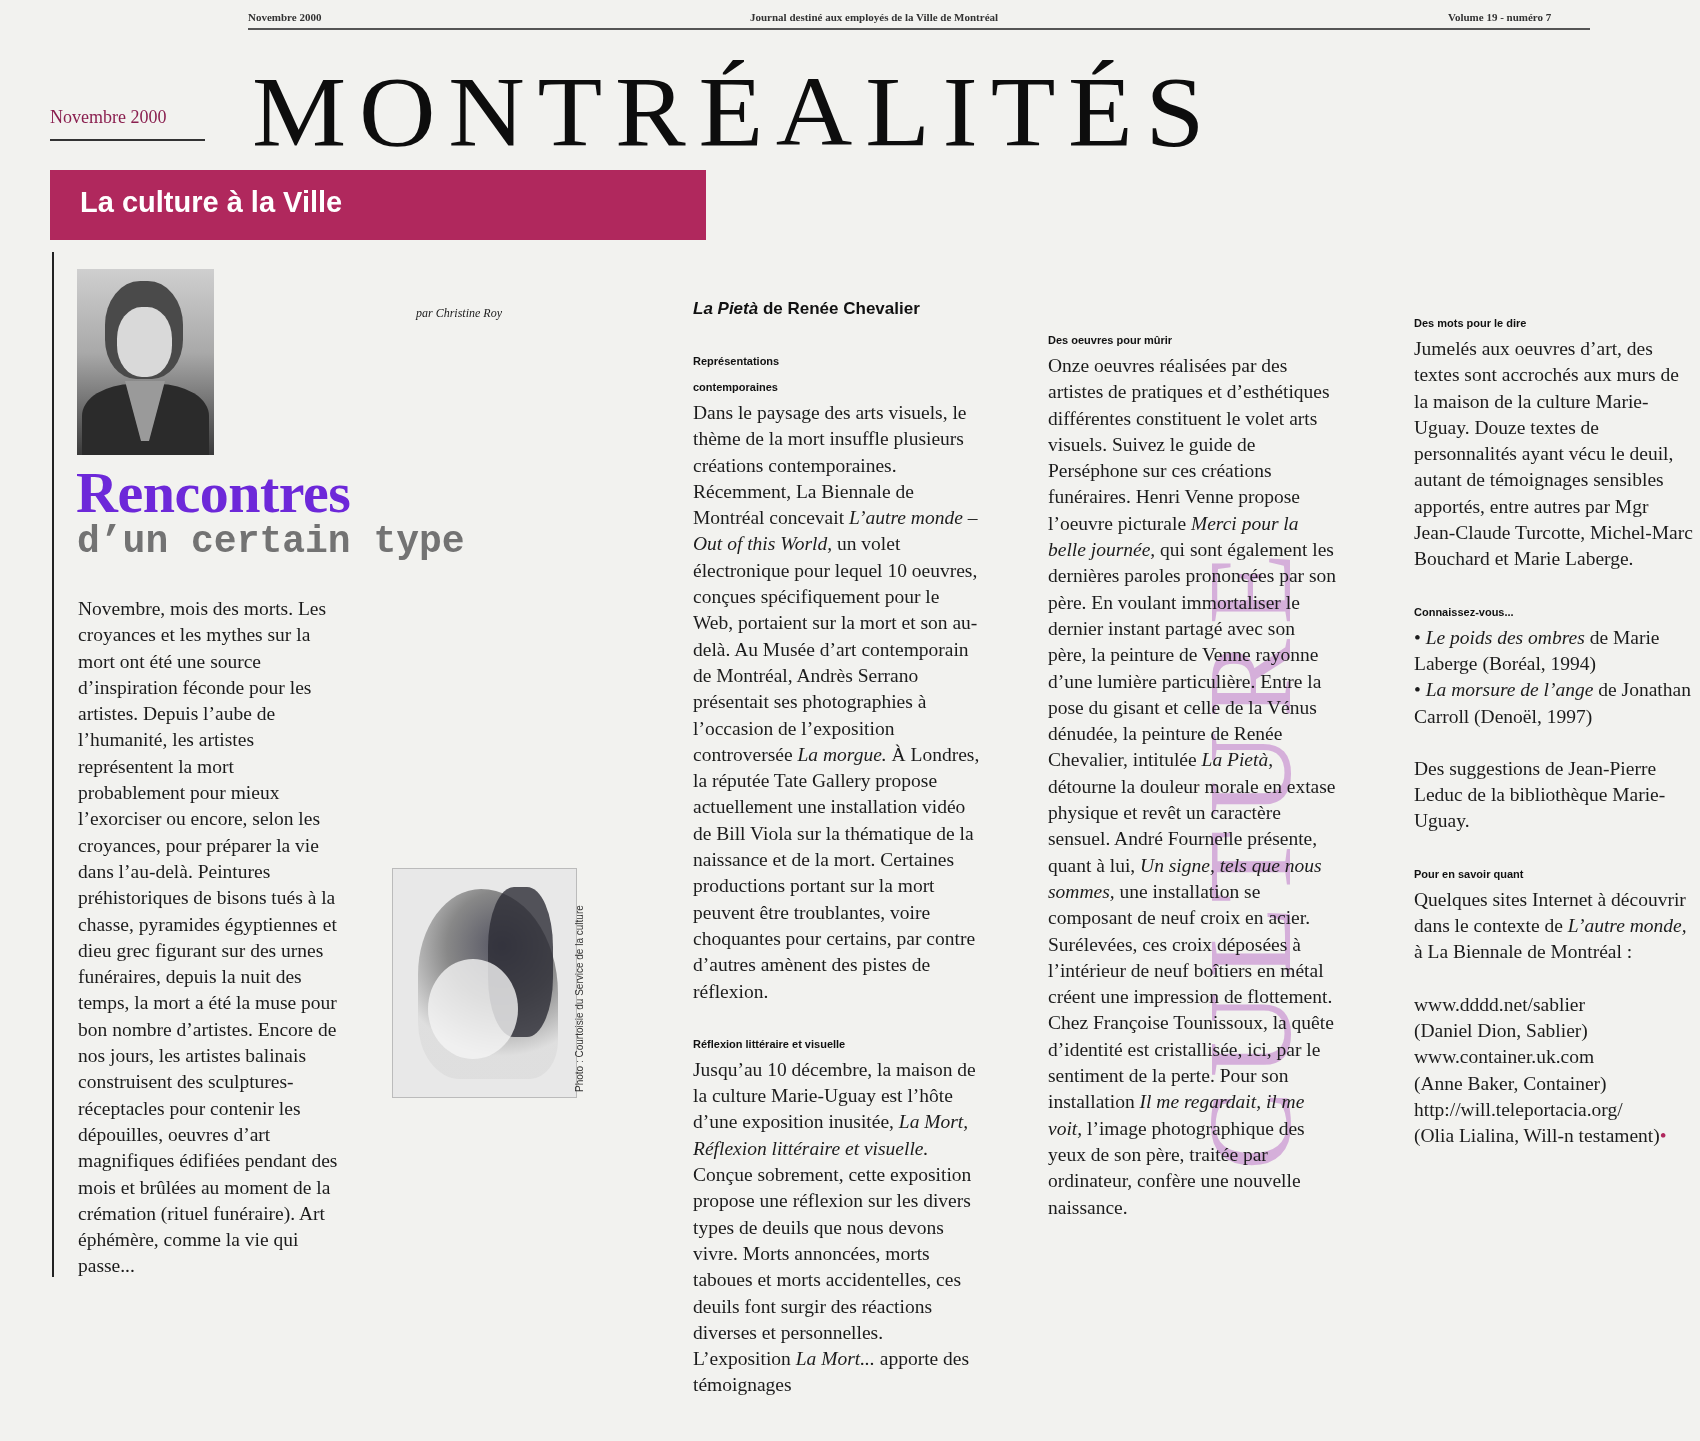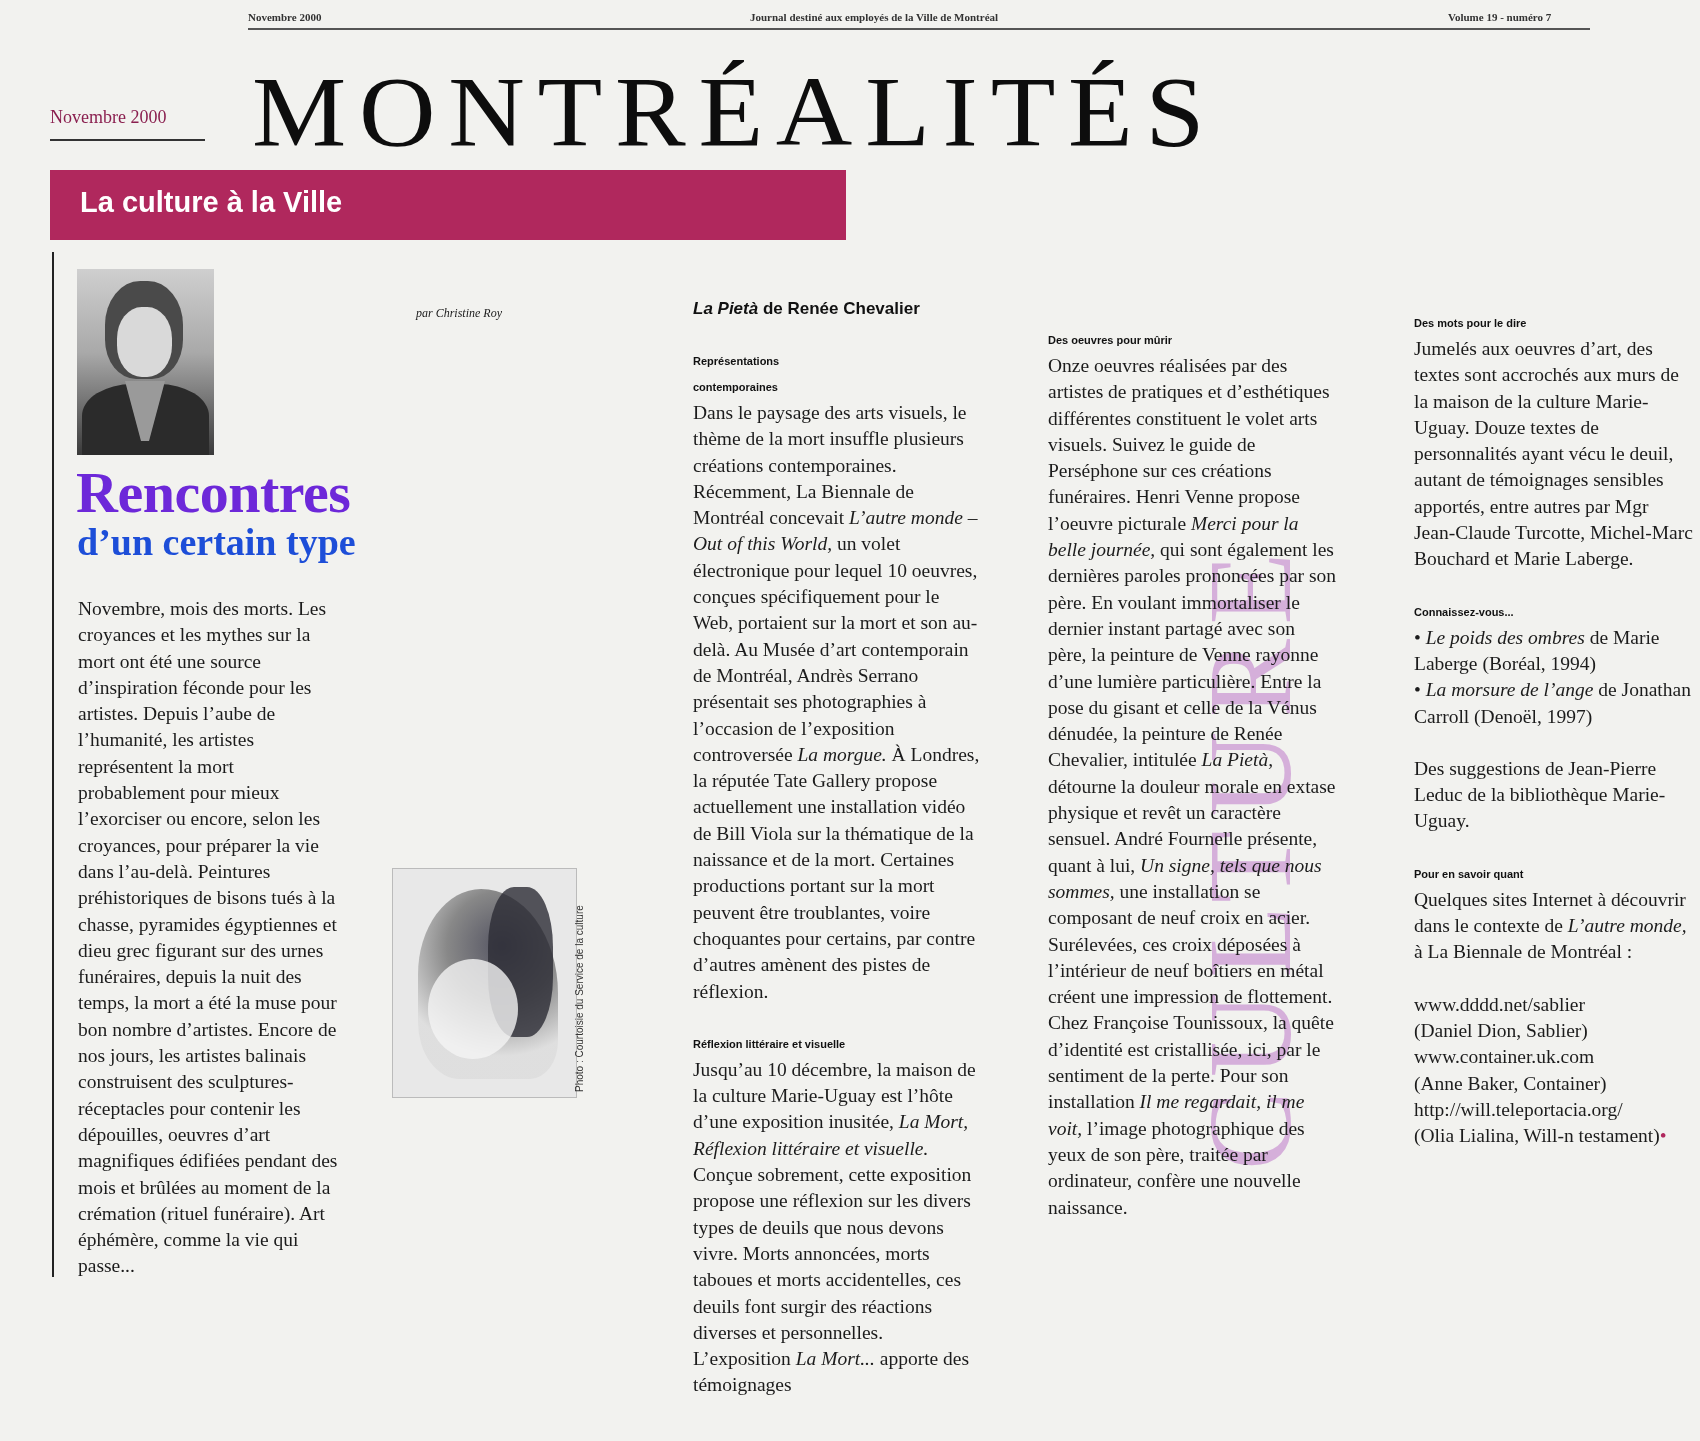--- a/index.html
+++ b/index.html
@@ -8,31 +8,31 @@
     background:#f2f2ef;
     font-family:"Liberation Serif", "DejaVu Serif", serif;
     color:#1a1a1a;
   }
   .abs { position:absolute; }
   .topbar { left:248px; top:8px; width:1342px; height:20px; border-bottom:2px solid #555; font-size:11px; font-weight:bold; color:#333; font-family:"Liberation Serif", serif; }
   .topbar span { position:absolute; top:3px; }
   .masthead { left:252px; top:62px; font-size:100px; letter-spacing:12px; color:#0d0d0d; line-height:1; font-family:"Liberation Serif", serif; white-space:nowrap; transform:scaleX(1.06); transform-origin:left; }
   .issue-date { left:50px; top:107px; font-size:18px; color:#8a1f4f; }
   .issue-rule { left:50px; top:139px; width:155px; height:2px; background:#333; }
-  .banner { left:50px; top:170px; width:796px; height:70px; background:#b0285d; }
+  .banner { left:50px; top:170px; width:656px; height:70px; background:#b0285d; }
   .banner span { position:absolute; left:30px; top:16px; color:#fff; font-family:"Liberation Sans", sans-serif; font-weight:bold; font-size:29px; }
   .left-rule { left:52px; top:252px; width:2px; height:1025px; background:#222; }
   .portrait { left:77px; top:269px; width:137px; height:186px; background:linear-gradient(180deg,#cfcfcf 0%,#a9a9a9 45%,#3a3a3a 100%); overflow:hidden; }
   .portrait .head { position:absolute; left:28px; top:12px; width:78px; height:98px; border-radius:45% 45% 40% 40%; background:#4a4a4a; }
   .portrait .face { position:absolute; left:40px; top:38px; width:55px; height:70px; border-radius:45%; background:#d9d9d9; }
   .portrait .body { position:absolute; left:5px; top:115px; width:127px; height:80px; border-radius:40% 40% 0 0; background:#2b2b2b; }
   .portrait .collar { position:absolute; left:48px; top:112px; width:40px; height:60px; background:#9a9a9a; clip-path:polygon(0 0,100% 0,60% 100%,40% 100%); }
   .byline { left:416px; top:306px; font-style:italic; font-size:12px; }
   .headline { left:76px; top:464px; font-family:Liberation Serif, serif; font-weight:bold; font-size:58px; line-height:1; color:#6d28d9; letter-spacing:-0.5px; }
-  .subhead { left:77px; top:523px; font-family:Liberation Serif, serif; font-weight:bold; font-size:38px; line-height:1; color:#1d4ed8; }
+  .subhead { left:77px; top:523px; font-family:Liberation Mono, monospace; font-weight:bold; font-size:38px; line-height:1; color:#737373; }
   .col { position:absolute; font-size:19.5px; line-height:26.3px; color:#1c1c1c; }
   .col p { margin:0; }
   .col h4 { margin:0; font-family:"Liberation Sans", sans-serif; font-size:11px; line-height:26px; font-weight:bold; color:#111; }
   .col .gap { height:26px; }
   .col1 { left:78px; top:596px; width:290px; }
   .col2 { left:693px; top:296px; width:290px; }
   .col3 { left:1048px; top:301px; width:290px; }
   .col4 { left:1414px; top:310px; width:280px; }
   .painting { left:392px; top:868px; width:183px; height:228px; background:#e8e8e8; border:1px solid #bbb; overflow:hidden; }
   .painting .blob1 { position:absolute; left:25px; top:20px; width:140px; height:190px; border-radius:45% 55% 20% 30%; background:radial-gradient(circle at 60% 30%, #3a3a4a 0%, #777 35%, #ddd 70%); opacity:.85; }

